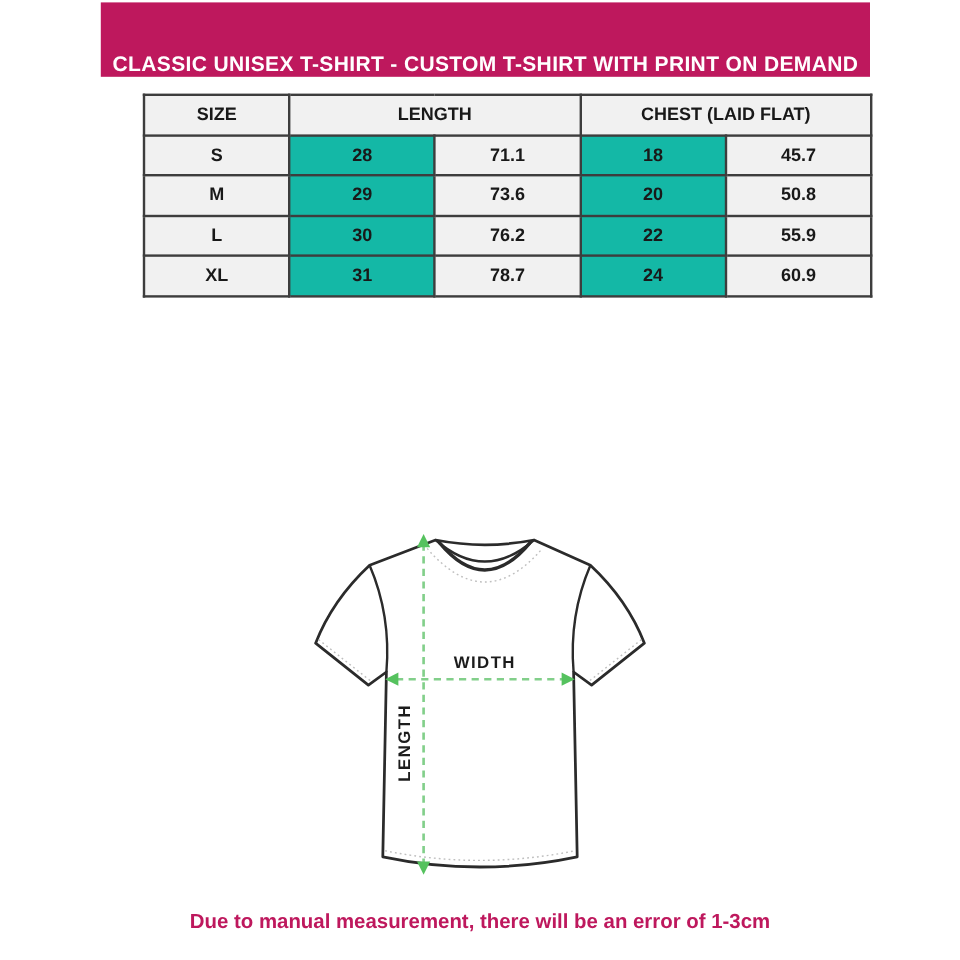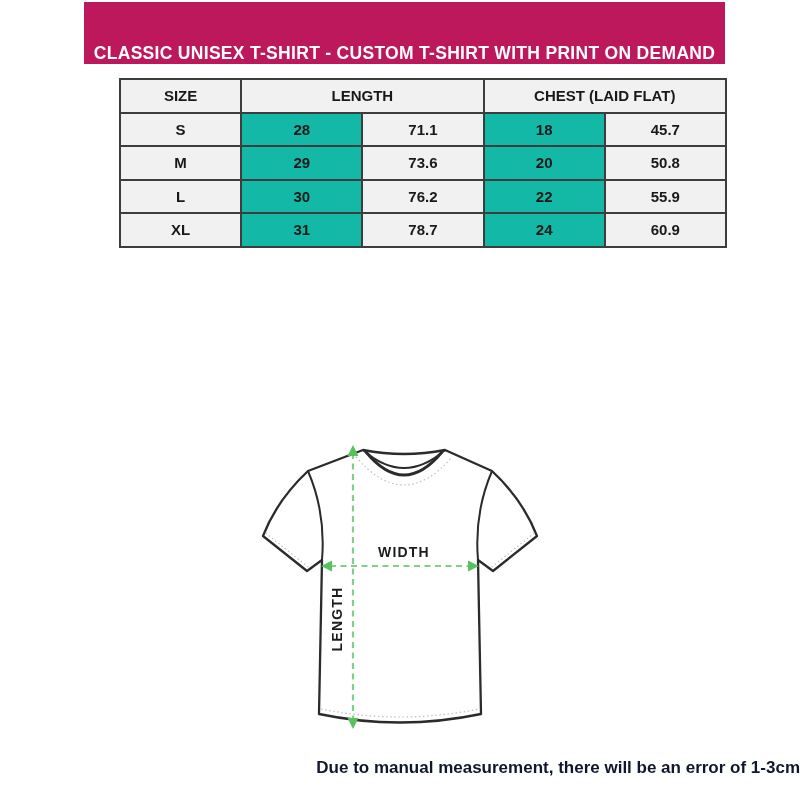--- a/index.html
+++ b/index.html
@@ -20,22 +20,22 @@
   .cell-gray{background:#f1f1f1;}
   .cell-white{background:#14b8a6;}
 
   
   .tshirt-wrap{position:absolute;left:240px;top:433px;width:320px;height:322px;}
   .tshirt-wrap svg{display:block;}
   .svg-label{font-family:"Liberation Sans", sans-serif;font-size:14px;font-weight:bold;
              letter-spacing:1.2px;fill:#1c1c1c;}
 
   
-  .note{position:absolute;left:0;top:758px;width:800px;margin:0;text-align:right;
-        font-size:17px;font-weight:bold;color:#0f172a;}
+  .note{position:absolute;left:0;top:758px;width:800px;margin:0;text-align:center;
+        font-size:17px;font-weight:bold;color:#be185d;}
 </style>
 </head>
 <body>
 
 <div class="page">
 
   <header class="banner">
     <h1>CLASSIC UNISEX T-SHIRT - CUSTOM T-SHIRT WITH PRINT ON DEMAND</h1>
   </header>
 

